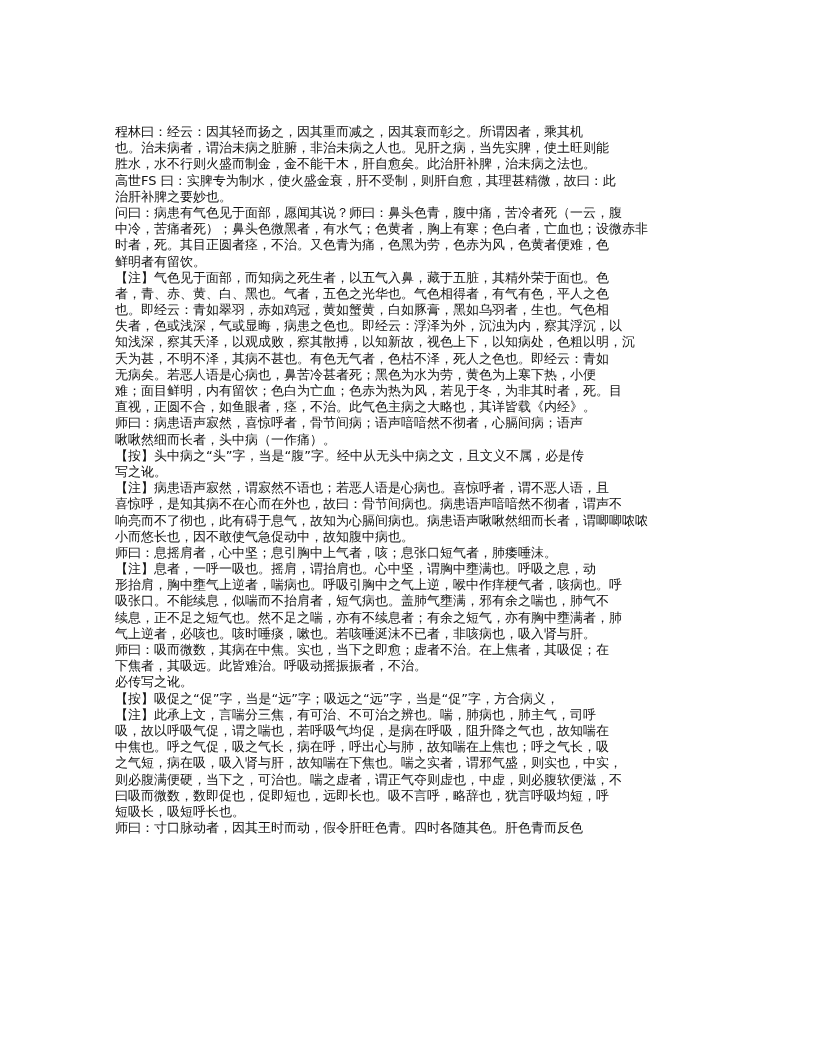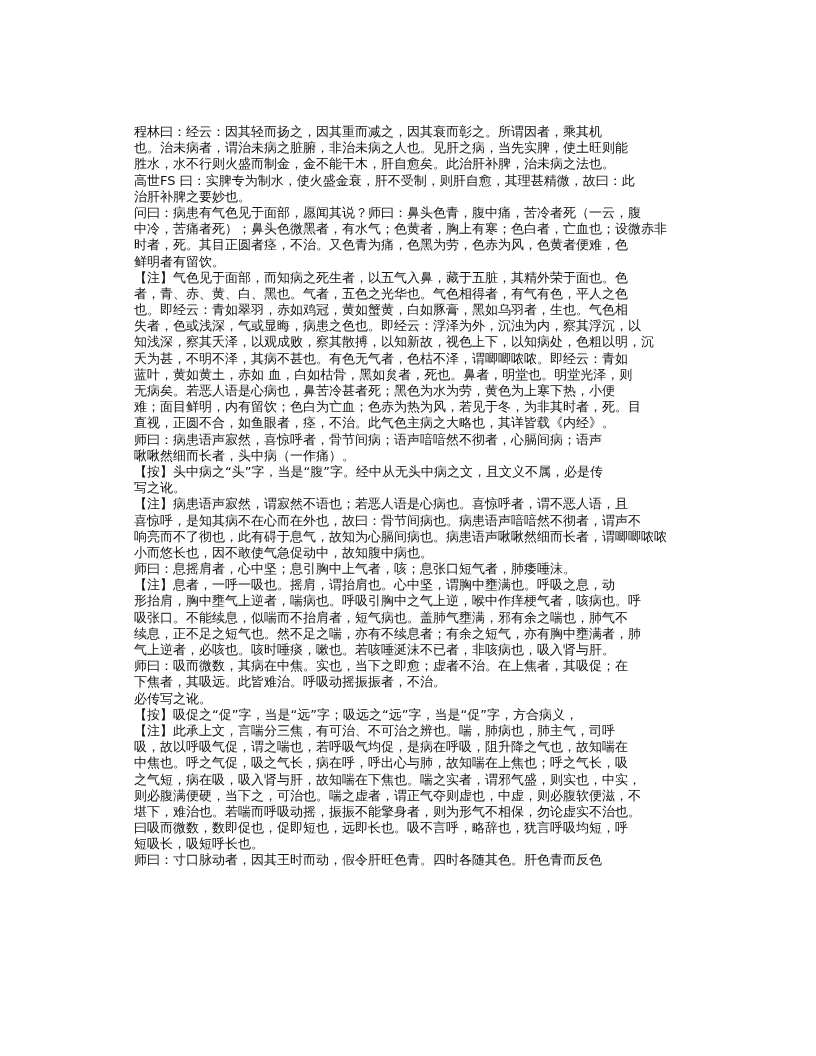--- a/index.html
+++ b/index.html
@@ -1,18 +1,18 @@
 <!DOCTYPE html>
 <html><head>
 <meta charset="utf-8">
 <style>
   html, body { margin: 0; padding: 0; background: #ffffff; }
   body { width: 816px; height: 1056px; position: relative; overflow: hidden; }
   .page {
-    position: absolute; left: 134px; top: 124px; width: 600px;
+    position: absolute; left: 115px; top: 124px; width: 600px;
     font-family: "DejaVu Sans", "Liberation Sans", sans-serif;
     font-size: 13px; line-height: 16.2px; color: #111111;
   }
   .line { white-space: nowrap; height: 16.2px; }
 </style>
 </head>
 <body>
 
 <div class="page">
   <div class="line">程林曰：经云：因其轻而扬之，因其重而减之，因其衰而彰之。所谓因者，乘其机</div>
@@ -22,22 +22,21 @@
   <div class="line">治肝补脾之要妙也。</div>
   <div class="line">问曰：病患有气色见于面部，愿闻其说？师曰：鼻头色青，腹中痛，苦冷者死（一云，腹</div>
   <div class="line">中冷，苦痛者死）；鼻头色微黑者，有水气；色黄者，胸上有寒；色白者，亡血也；设微赤非</div>
   <div class="line">时者，死。其目正圆者痉，不治。又色青为痛，色黑为劳，色赤为风，色黄者便难，色</div>
   <div class="line">鲜明者有留饮。</div>
   <div class="line">【注】气色见于面部，而知病之死生者，以五气入鼻，藏于五脏，其精外荣于面也。色</div>
   <div class="line">者，青、赤、黄、白、黑也。气者，五色之光华也。气色相得者，有气有色，平人之色</div>
   <div class="line">也。即经云：青如翠羽，赤如鸡冠，黄如蟹黄，白如豚膏，黑如乌羽者，生也。气色相</div>
   <div class="line">失者，色或浅深，气或显晦，病患之色也。即经云：浮泽为外，沉浊为内，察其浮沉，以</div>
   <div class="line">知浅深，察其夭泽，以观成败，察其散搏，以知新故，视色上下，以知病处，色粗以明，沉</div>
-  <div class="line">夭为甚，不明不泽，其病不甚也。有色无气者，色枯不泽，谓唧唧哝哝。即经云：青如</div>
-  <div class="line">蓝叶，黄如黄土，赤如 血，白如枯骨，黑如炱者，死也。鼻者，明堂也。明堂光泽，则</div>
+  <div class="line">夭为甚，不明不泽，其病不甚也。有色无气者，色枯不泽，死人之色也。即经云：青如</div>
   <div class="line">无病矣。若恶人语是心病也，鼻苦冷甚者死；黑色为水为劳，黄色为上寒下热，小便</div>
   <div class="line">难；面目鲜明，内有留饮；色白为亡血；色赤为热为风，若见于冬，为非其时者，死。目</div>
   <div class="line">直视，正圆不合，如鱼眼者，痉，不治。此气色主病之大略也，其详皆载《内经》。</div>
   <div class="line">师曰：病患语声寂然，喜惊呼者，骨节间病；语声喑喑然不彻者，心膈间病；语声</div>
   <div class="line">啾啾然细而长者，头中病（一作痛）。</div>
   <div class="line">【按】头中病之“头”字，当是“腹”字。经中从无头中病之文，且文义不属，必是传</div>
   <div class="line">写之讹。</div>
   <div class="line">【注】病患语声寂然，谓寂然不语也；若恶人语是心病也。喜惊呼者，谓不恶人语，且</div>
   <div class="line">喜惊呼，是知其病不在心而在外也，故曰：骨节间病也。病患语声喑喑然不彻者，谓声不</div>
   <div class="line">响亮而不了彻也，此有碍于息气，故知为心膈间病也。病患语声啾啾然细而长者，谓唧唧哝哝</div>
@@ -50,20 +49,19 @@
   <div class="line">气上逆者，必咳也。咳时唾痰，嗽也。若咳唾涎沫不已者，非咳病也，吸入肾与肝。</div>
   <div class="line">师曰：吸而微数，其病在中焦。实也，当下之即愈；虚者不治。在上焦者，其吸促；在</div>
   <div class="line">下焦者，其吸远。此皆难治。呼吸动摇振振者，不治。</div>
   <div class="line">必传写之讹。</div>
   <div class="line">【按】吸促之“促”字，当是“远”字；吸远之“远”字，当是“促”字，方合病义，</div>
   <div class="line">【注】此承上文，言喘分三焦，有可治、不可治之辨也。喘，肺病也，肺主气，司呼</div>
   <div class="line">吸，故以呼吸气促，谓之喘也，若呼吸气均促，是病在呼吸，阻升降之气也，故知喘在</div>
   <div class="line">中焦也。呼之气促，吸之气长，病在呼，呼出心与肺，故知喘在上焦也；呼之气长，吸</div>
   <div class="line">之气短，病在吸，吸入肾与肝，故知喘在下焦也。喘之实者，谓邪气盛，则实也，中实，</div>
   <div class="line">则必腹满便硬，当下之，可治也。喘之虚者，谓正气夺则虚也，中虚，则必腹软便滋，不</div>
-  <div class="line">堪下，难治也。若喘而呼吸动摇，振振不能擎身者，则为形气不相保，勿论虚实不治也。</div>
   <div class="line">曰吸而微数，数即促也，促即短也，远即长也。吸不言呼，略辞也，犹言呼吸均短，呼</div>
   <div class="line">短吸长，吸短呼长也。</div>
   <div class="line">师曰：寸口脉动者，因其王时而动，假令肝旺色青。四时各随其色。肝色青而反色</div>
   <div class="line"></div>
   <div class="line"></div>
   <div class="line"></div>
 </div>
 
 </body></html>

